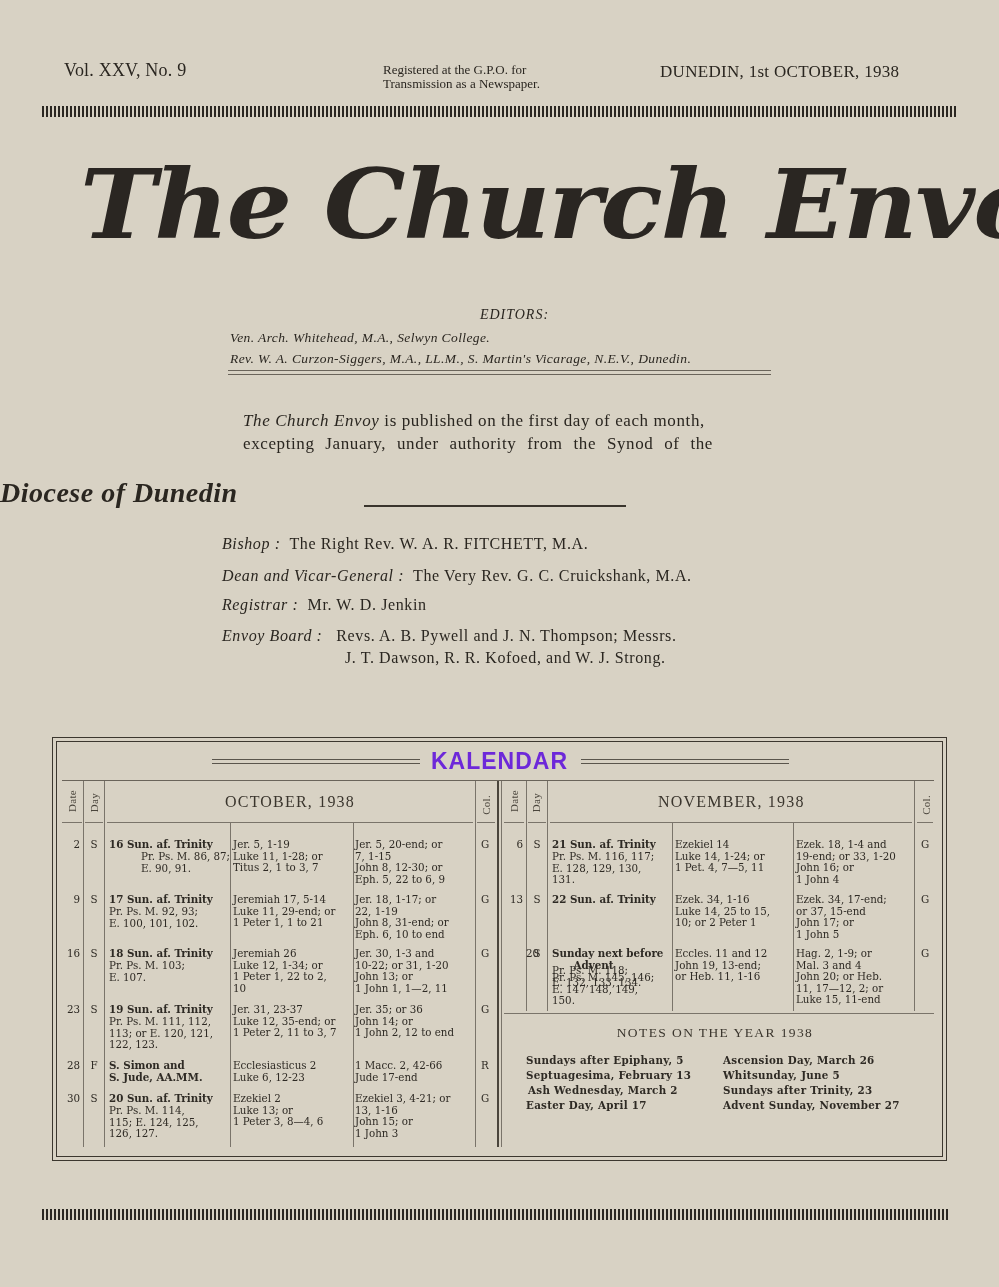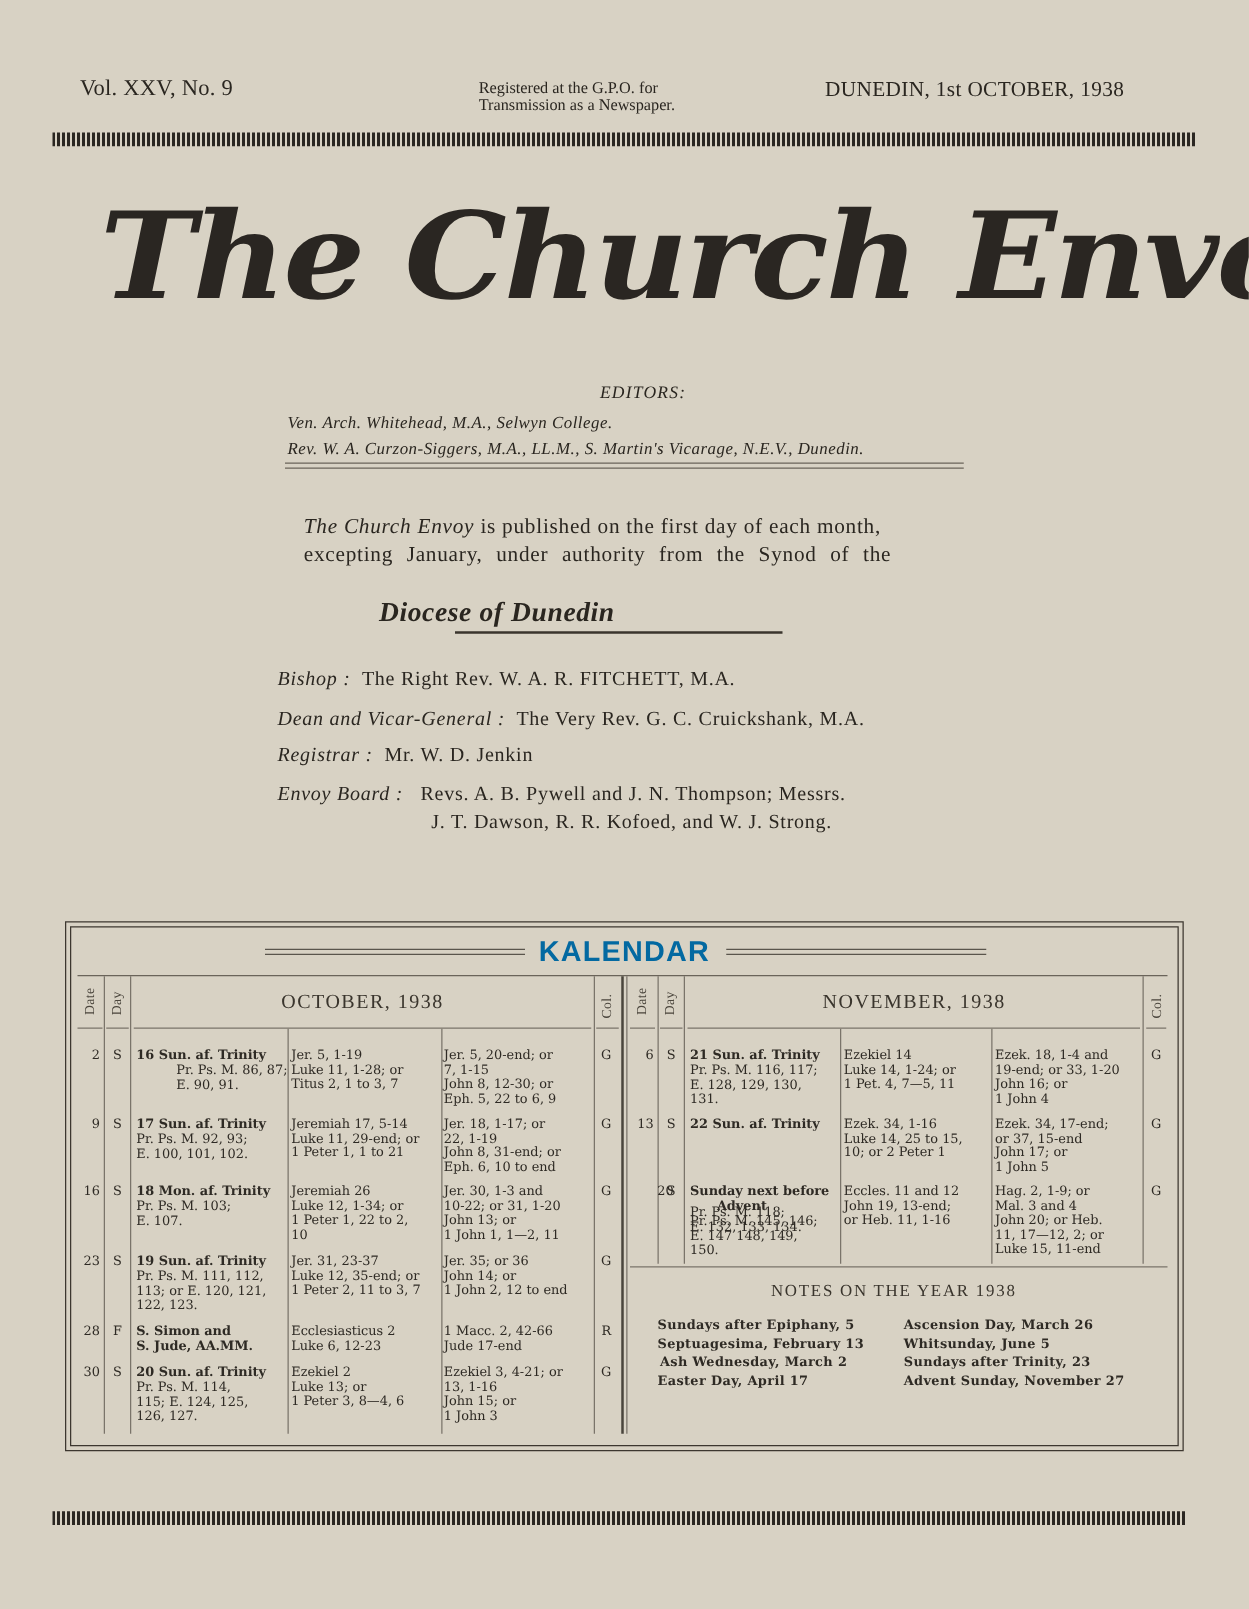--- a/index.html
+++ b/index.html
@@ -31,35 +31,35 @@
 
   .editors-h { left: 0; width: 999px; top: 307px; text-align: center; font-style: italic; font-size: 14px; letter-spacing: 1px; padding-left: 30px; box-sizing: border-box;}
   .editor1 { left: 230px; top: 330px; font-style: italic; font-size: 13.5px; letter-spacing: 0.4px; }
   .editor2 { left: 230px; top: 351px; font-style: italic; font-size: 13.5px; letter-spacing: 0.4px; }
   .dbl-rule { left: 228px; top: 370px; width: 543px; height: 3px; border-top: 1px solid #6a645a; border-bottom: 1px solid #6a645a; }
 
   .pub1 { left: 243px; top: 411px; font-size: 17px; letter-spacing: 0.6px; }
   .pub2 { left: 243px; top: 434px; font-size: 17px; letter-spacing: 0.6px; word-spacing: 6px; }
   .pub1 i { font-style: italic; }
 
-  .diocese { left: 0; width: 795px; top: 477px; text-align: center; font-style: italic; font-weight: bold; font-size: 22px; letter-spacing: 0.5px; }
+  .diocese { left: 0; width: 795px; top: 477px; text-align: left; font-style: italic; font-weight: bold; font-size: 28px; letter-spacing: 0.5px; }
   .diocese-rule { left: 364px; top: 505px; width: 262px; height: 2px; background: #3a352d; }
 
   .off-row { left: 222px; font-size: 16px; letter-spacing: 0.6px; }
   .off-row .lbl { font-style: italic; }
   .off1 { top: 521px; margin-top: 14px; }
   .off2 { top: 567px; }
   .off3 { top: 596px; }
   .off4 { top: 627px; text-align: right; }
   .off5 { top: 649px; left: 345px; }
 
   
   .kal-outer { left: 52px; top: 737px; width: 893px; height: 422px; border: 1px solid #3c372f; }
   .kal-inner { position: absolute; left: 3px; top: 3px; right: 3px; bottom: 3px; border: 1px solid #3c372f; }
-  .kal-title { left: 0; width: 999px; top: 748px; text-align: center; font-family: "Liberation Sans", sans-serif; font-weight: bold; font-size: 23px; letter-spacing: 1px; color: #0369a1; }
+  .kal-title { left: 0; width: 999px; top: 748px; text-align: center; font-family: "Liberation Sans", sans-serif; font-weight: bold; font-size: 23px; letter-spacing: 1px; color: #6d28d9; }
   .kal-line { height: 3px; border-top: 1px solid #5a554c; border-bottom: 1px solid #5a554c; top: 759px; }
   .kal-line.l { left: 212px; width: 208px; }
   .kal-line.r { left: 581px; width: 208px; }
   .kal-hrule { left: 62px; width: 872px; top: 780px; height: 1px; background: #6a645a; }
 
   .vline { position: absolute; width: 1px; background: #7a746a; }
   .hline { position: absolute; height: 1px; background: #7a746a; }
 
   .rot {
     position: absolute; writing-mode: vertical-rl; transform: rotate(180deg);
@@ -172,21 +172,21 @@
 1 Peter 1, 1 to 21</div>
   <div class="cell" style="left:355px; top:894px;">Jer. 18, 1-17; or
 22, 1-19
 John 8, 31-end; or
 Eph. 6, 10 to end</div>
   <div class="cell col-c" style="left:478px; top:894px;">G</div>
 </div>
 <div>
   <div class="cell date-c" style="left:60px; top:948px;">16</div>
   <div class="cell day-c" style="left:87px; top:948px;">S</div>
-  <div class="cell" style="left:109px; top:948px;"><b>18 Mon. af. Trinity</b></div>
+  <div class="cell" style="left:109px; top:948px;"><b>18 Sun. af. Trinity</b></div>
   <div class="cell" style="left:109px; top:960px;">Pr. Ps. M. 103;
 E. 107.</div>
   <div class="cell" style="left:233px; top:948px;">Jeremiah 26
 Luke 12, 1-34; or
 1 Peter 1, 22 to 2,
 10</div>
   <div class="cell" style="left:355px; top:948px;">Jer. 30, 1-3 and
 10-22; or 31, 1-20
 John 13; or
 1 John 1, 1—2, 11</div>

